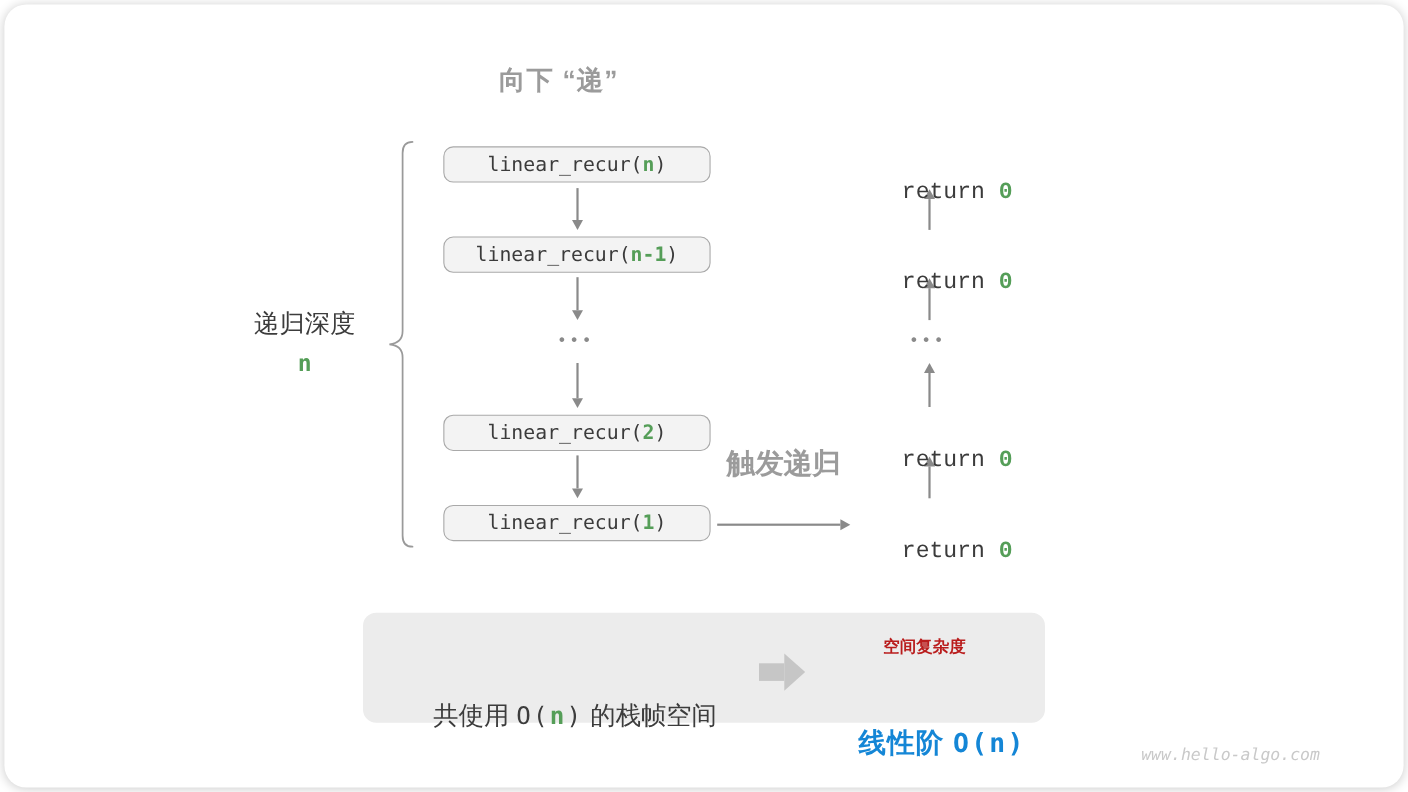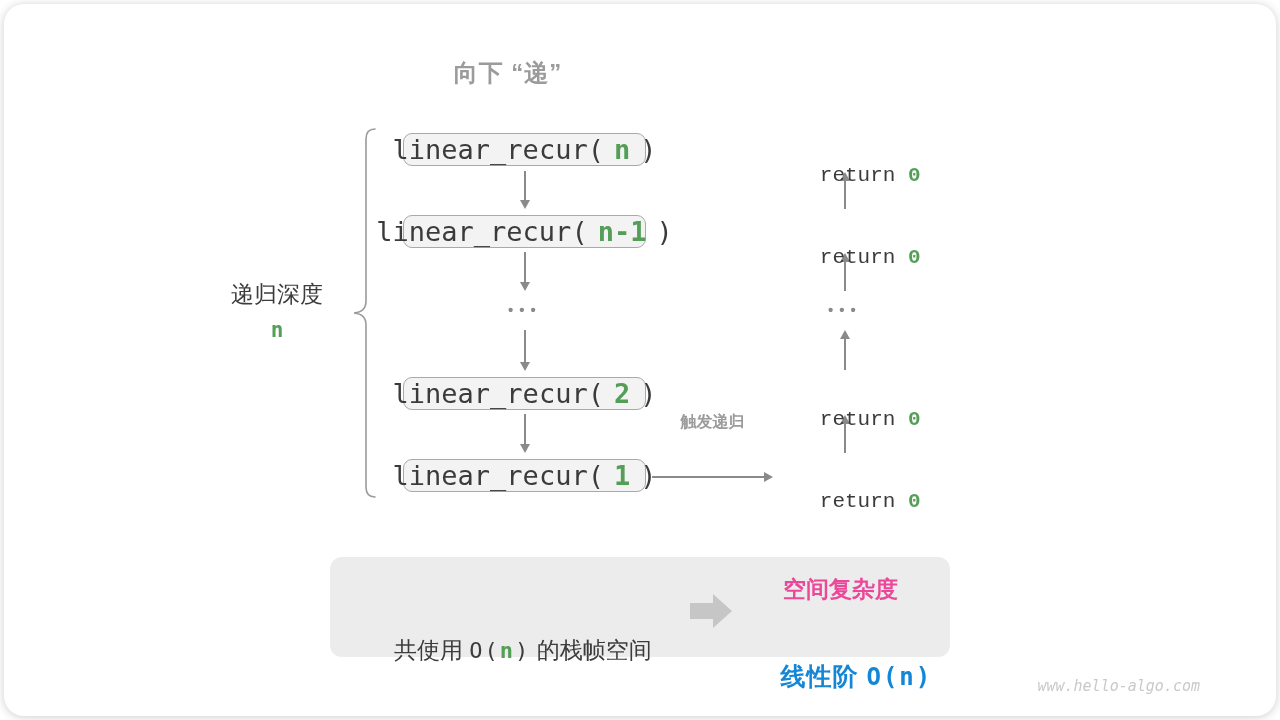--- a/index.html
+++ b/index.html
@@ -12,21 +12,21 @@
   .hdr{position:absolute;top:57px;width:240px;text-align:center;
        font-size:24px;font-weight:bold;color:#9b9b9b;letter-spacing:1px;}
 
   .mono{font-family:"DejaVu Sans Mono","Liberation Mono",monospace;}
   .grn{color:#559E58;font-weight:bold;}
 
   .cbox{position:absolute;left:403px;width:241px;height:31px;
         background:#f3f3f3;border:1.5px solid #a9a9a9;border-radius:9px;
         display:flex;align-items:center;justify-content:center;
         font-family:"DejaVu Sans Mono","Liberation Mono",monospace;
-        font-size:27px;color:#3b3b3b;white-space:pre;gap:10px;}
+        font-size:18px;color:#3b3b3b;white-space:pre;}
 
   .ret{position:absolute;left:745px;width:200px;text-align:center;
        font-family:Liberation Mono, monospace;
        font-size:21px;line-height:26px;color:#3b3b3b;white-space:pre;}
 
   .dots{position:absolute;width:60px;text-align:center;
         font-size:15px;letter-spacing:6px;color:#8a8a8a;font-weight:bold;
         line-height:16px;}
 
   .ad{position:absolute;left:524px;width:2px;background:#8a8a8a;}
@@ -41,35 +41,35 @@
       background:#8a8a8a;}
   .ah::after{content:"";position:absolute;right:-9px;top:-4px;
              border:5px solid transparent;border-right:none;
              border-left:9px solid #8a8a8a;}
 
   .depth{position:absolute;left:212px;top:281px;width:130px;text-align:center;
          color:#3c3c3c;font-size:23px;line-height:26px;}
   .depth-n{margin-top:10px;font-size:21px;}
 
   .trigger{position:absolute;left:640px;top:407px;width:145px;text-align:center;
-           font-size:16px;font-weight:bold;color:#9b9b9b;line-height:29px;}
+           font-size:26px;font-weight:bold;color:#9b9b9b;line-height:29px;}
 
   .sumbox{position:absolute;left:330px;top:557px;width:620px;height:100px;
           background:#ececec;border-radius:12px;}
   .sline{position:absolute;width:320px;text-align:center;color:#3c3c3c;
          font-size:23px;line-height:25px;white-space:pre;}
   .sline .mono{font-size:22px;letter-spacing:2px;}
   .blockarrow-shaft{position:absolute;left:690px;top:603px;width:23px;height:16px;
                     background:#c6c6c6;}
   .blockarrow-head{position:absolute;left:713px;top:594px;width:0;height:0;
                    border-top:17px solid transparent;
                    border-bottom:17px solid transparent;
                    border-left:19px solid #c6c6c6;}
   .stitle{position:absolute;left:728px;top:577px;width:225px;text-align:center;
-          font-size:23px;font-weight:bold;color:#ec4899;line-height:24px;}
+          font-size:15px;font-weight:bold;color:#b91c1c;line-height:24px;}
   .svalue{position:absolute;left:728px;top:636px;width:225px;text-align:center;
           font-size:25px;font-weight:bold;color:#1486D6;line-height:27px;
           letter-spacing:1px;white-space:pre;}
   .svalue .mono{font-size:24px;letter-spacing:2px;}
 
   .watermark{position:absolute;top:677px;left:1000px;width:240px;
              text-align:right;padding-right:40px;box-sizing:border-box;
              font-family:"DejaVu Sans Mono","Liberation Mono",monospace;
              font-size:15px;color:#c9c9c9;font-style:italic;}
   .brace{position:absolute;left:350px;top:128px;}

